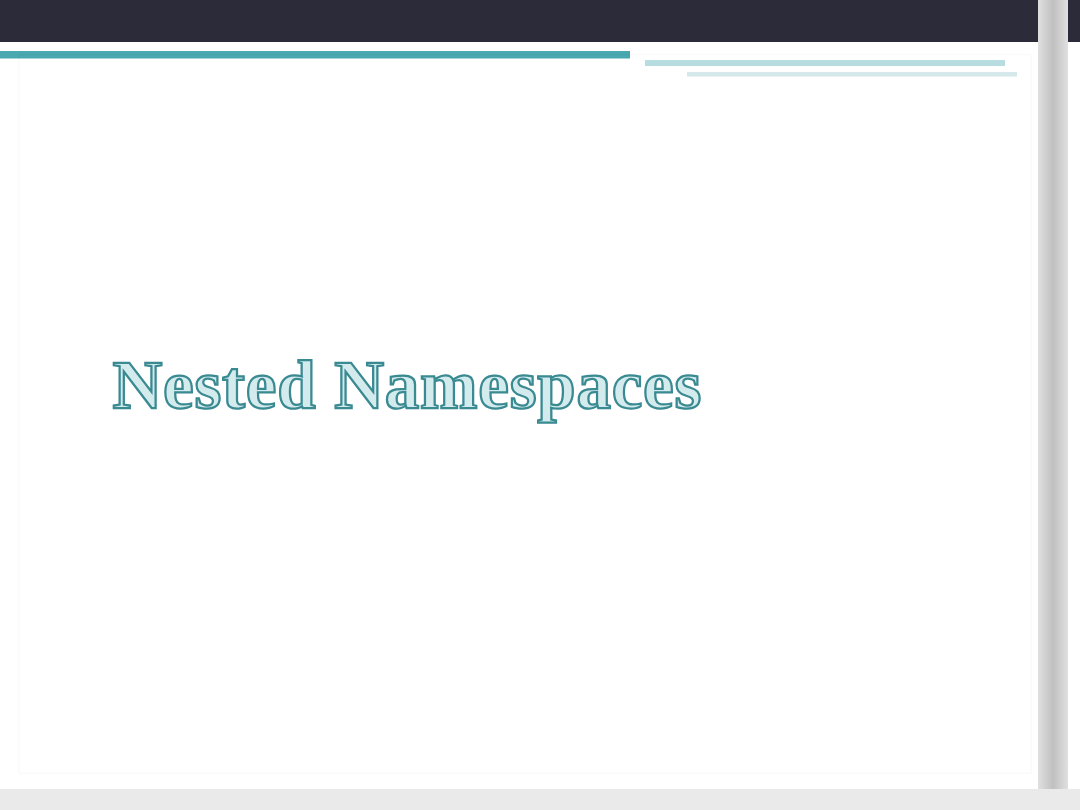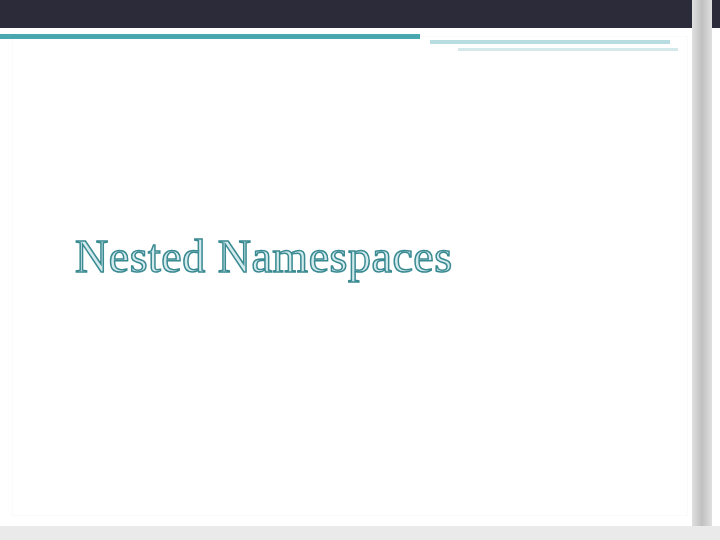--- a/index.html
+++ b/index.html
@@ -53,21 +53,21 @@
       right: 8px;
       width: 20px;
       height: 540px;
       background: linear-gradient(to right, #e0e0e0 0%, #c0c0c0 50%, #e0e0e0 100%);
     }
     .title {
       position: absolute;
       top: 230px;
       left: 75px;
       font-size: 46px;
-      font-weight: normal;
+      font-weight: bold;
       color: #d4ebee;
       -webkit-text-stroke: 1.5px #3a8a92;
       text-stroke: 1.5px #3a8a92;
       letter-spacing: 0.5px;
     }
     .bottom-bar {
       position: absolute;
       bottom: 0;
       left: 0;
       width: 100%;

